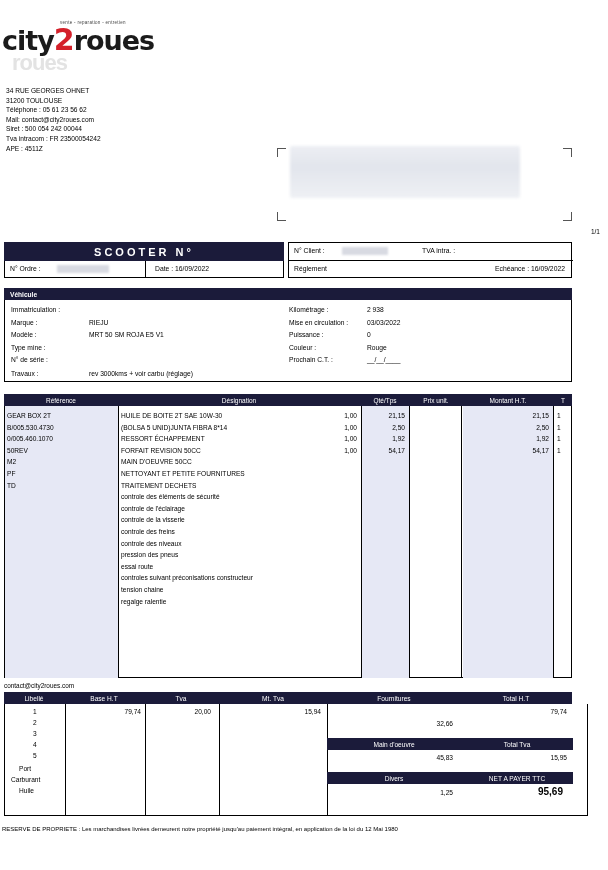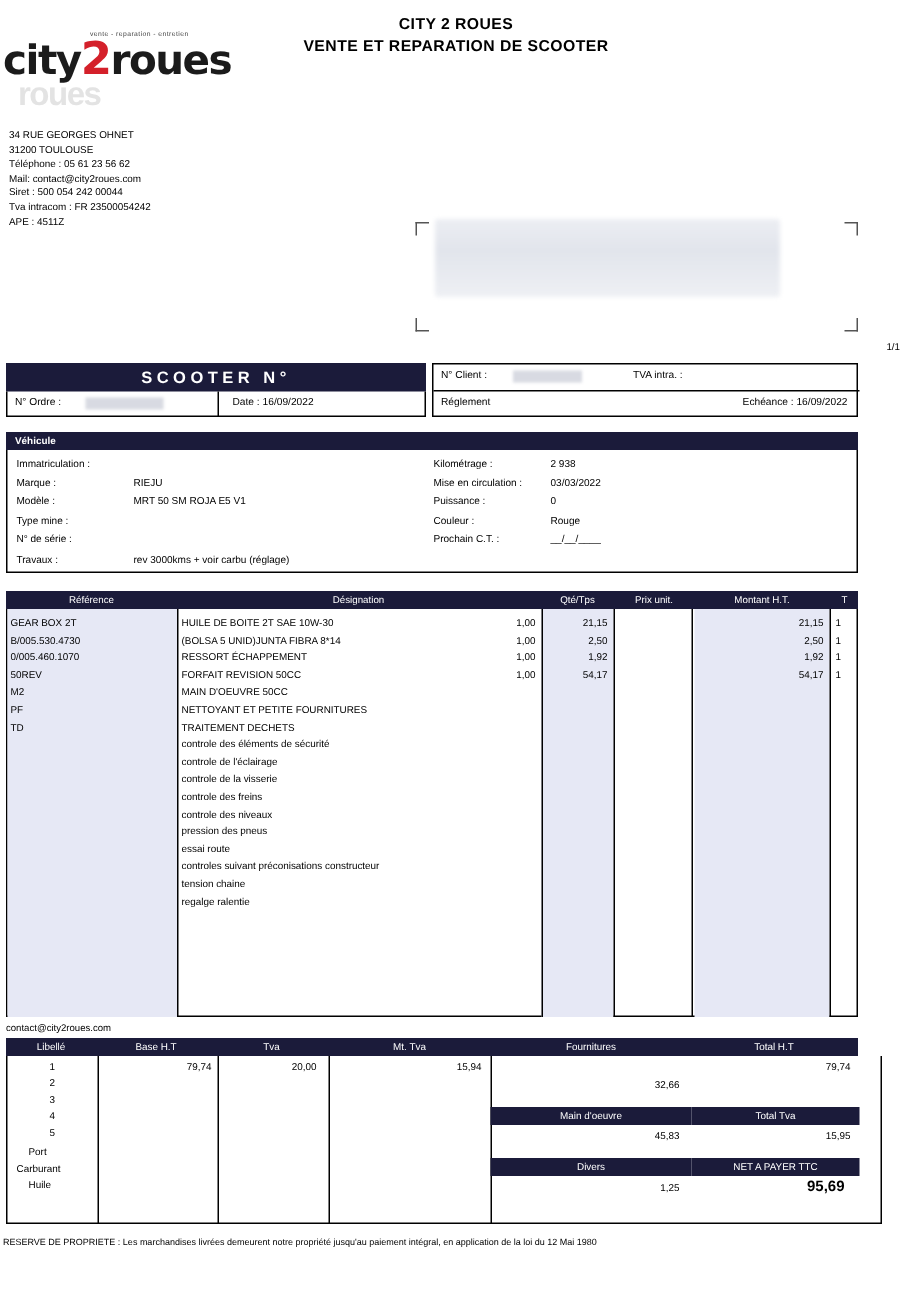--- a/index.html
+++ b/index.html
@@ -97,24 +97,20 @@
 <body>
 
 <div class="page">
 
   <div class="logo-wrap">
     <div class="logo-sub">vente - reparation - entretien</div>
     <div class="logo-text"><span>city</span><span class="logo-2">2</span><span>roues</span></div>
     <div class="logo-ghost">roues</div>
   </div>
 
-  <div class="doc-title">
-    <div class="l1">CITY 2 ROUES</div>
-    <div class="l2">VENTE ET REPARATION DE SCOOTER</div>
-  </div>
 
   <div class="issuer">
     <div>34 RUE GEORGES OHNET</div>
     <div>31200 TOULOUSE</div>
     <div>Téléphone : 05 61 23 56 62</div>
     <div>Mail: contact@city2roues.com</div>
     <div>Siret : 500 054 242 00044</div>
     <div>Tva intracom : FR 23500054242</div>
     <div>APE : 4511Z</div>
   </div>

